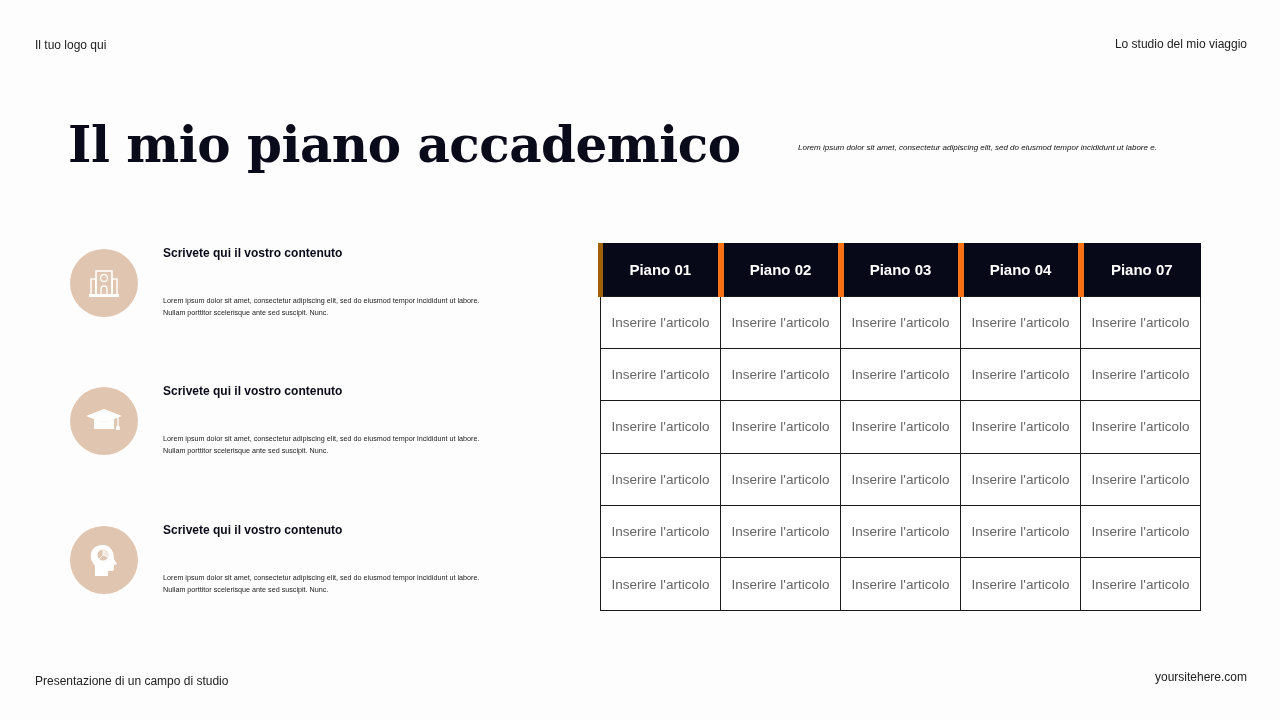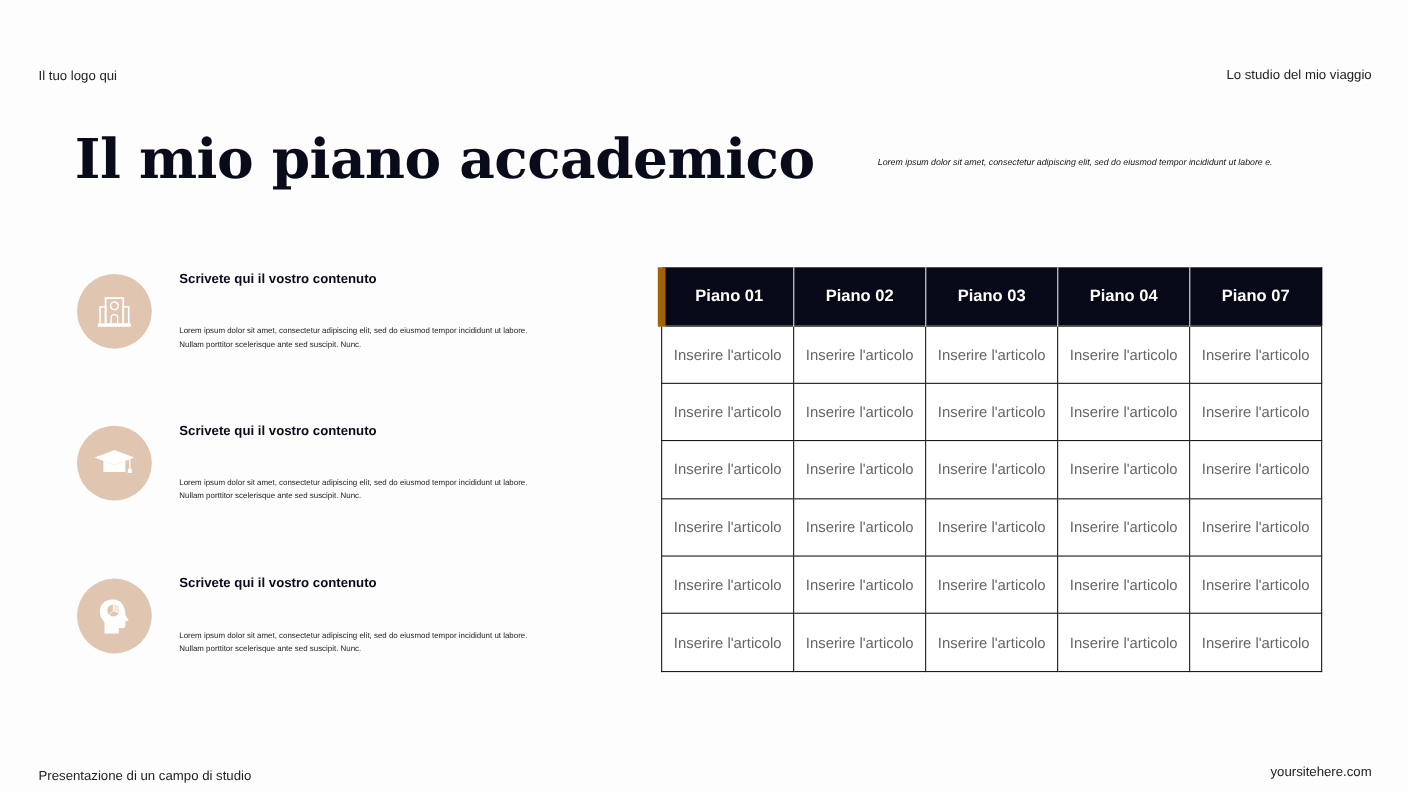--- a/index.html
+++ b/index.html
@@ -7,21 +7,20 @@
     body {
       background: #fdfdfd;
       font-family: "Liberation Sans", sans-serif;
       color: #1a1a1a;
       position: relative;
     }
     .top-left, .top-right, .bottom-left, .bottom-right {
       position: absolute;
       font-size: 12px;
       color: #222;
-      margin-top: 24px;
     }
     .top-left { left: 35px; top: 38px; }
     .top-right { right: 33px; top: 37px; text-align: right; }
     .bottom-left { left: 35px; top: 674px; }
     .bottom-right { right: 33px; top: 670px; }
 
     .title {
       position: absolute;
       left: 68px;
       top: 115px;
@@ -87,25 +86,25 @@
       border-collapse: collapse;
       table-layout: fixed;
     }
     .plan-table th {
       background: #070818;
       color: #ffffff;
       font-size: 15px;
       font-weight: bold;
       height: 53px;
       width: 120px;
-      border-left: 1px solid #f97316;
+      border-left: 6px solid #f97316;
       border-right: 1px solid #c9c9c9;
       text-align: center;
     }
-    .plan-table th:first-child { border-left: 7px solid #a16207; }
+    .plan-table th:first-child { border-left: 5px solid #a16207; }
     .plan-table th:last-child { border-right: 1px solid #070818; }
     .plan-table td {
       height: 52.4px;
       width: 120px;
       border: 1px solid #1a1a1a;
       text-align: center;
       font-size: 13.5px;
       color: #666;
       background: #fff;
       white-space: nowrap;

